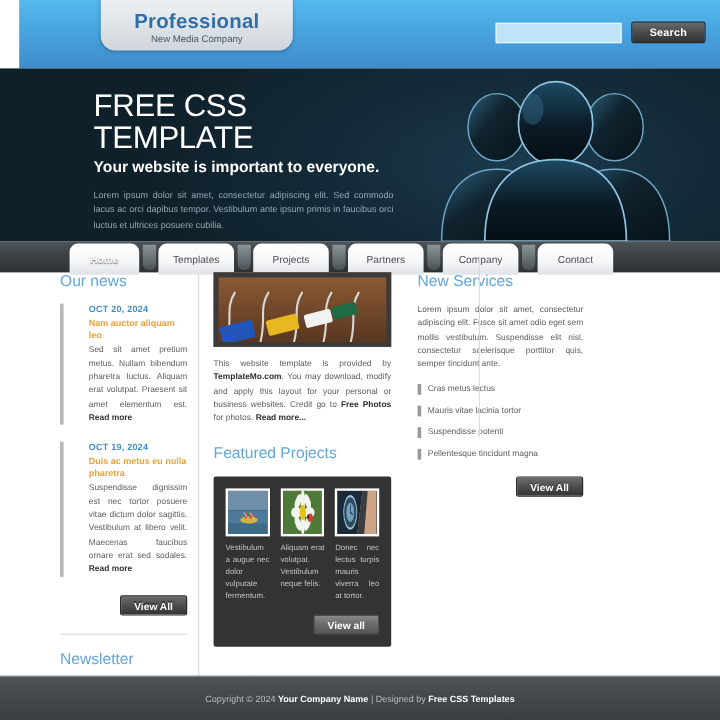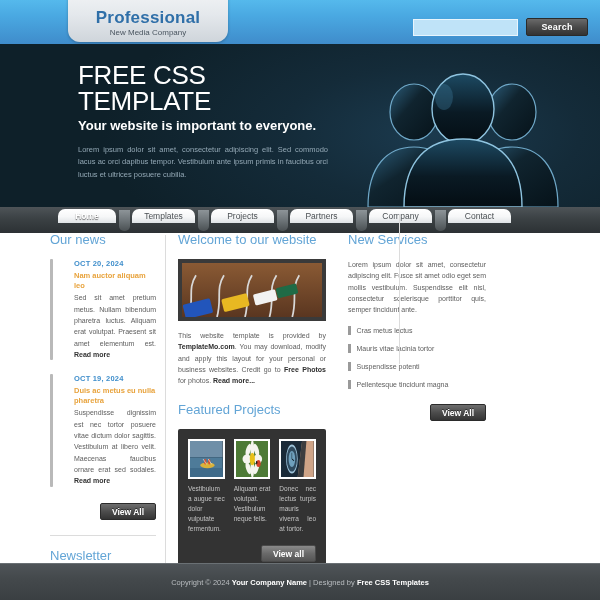--- a/index.html
+++ b/index.html
@@ -6,23 +6,24 @@
   html, body { margin:0; padding:0; }
   body {
     width:600px; height:600px; overflow:hidden;
     font-family:"Liberation Sans", sans-serif;
     background:#ffffff;
     -webkit-font-smoothing:antialiased;
   }
 
   
   .header {
-    position:relative; height:44px;
+    position:relative; height:57px;
     background:linear-gradient(to bottom,#55b9ec 0%,#4aa9e2 35%,#3f8ccb 100%);
     overflow:hidden;
+    margin-left:16px;
   }
   .logo-plate {
     position:absolute; left:68px; top:-10px;
     width:160px; height:52px;
     background:linear-gradient(to bottom,#f2f4f6 0%,#e4e8ec 48%,#cfd5db 100%);
     border-bottom-left-radius:12px; border-bottom-right-radius:12px;
     box-shadow:0 1px 3px rgba(0,0,0,.25);
     display:flex; flex-direction:column; align-items:center; justify-content:flex-end;
     padding-bottom:5px;
   }
@@ -47,21 +48,21 @@
     width:62px; height:18px;
     background:linear-gradient(to bottom,#6a6a6a 0%,#4a4a4a 50%,#333333 100%);
     border:1px solid #2a2a2a; border-radius:2px;
     color:#ffffff; font-size:9px; font-weight:bold; cursor:pointer;
     font-family:"Liberation Sans", sans-serif;
     letter-spacing:.2px;
   }
 
   
   .hero {
-    position:relative; height:163px;
+    position:relative; height:144px;
     background:radial-gradient(ellipse 330px 150px at 72% 55%, #1b3a4e 0%, #142b39 45%, #0e2029 100%);
     overflow:hidden;
     padding-left:39px;
   }
   .hero-inner { position:absolute; left:78px; top:18px; width:260px; z-index:3;}
   .hero-h1 {
     font-size:26px; color:#ffffff; font-weight:normal;
     margin:0; line-height:1; letter-spacing:-.3px;
   }
   .hero-h2 {
@@ -76,21 +77,21 @@
   
   .silho { position:absolute; right:6px; bottom:0; width:250px; height:140px; z-index:2;}
 
   
   .navbar {
     height:26px; position:relative;
     background:linear-gradient(to bottom,#4e5458 0%,#3b4144 45%,#2c3134 100%);
     display:flex; align-items:flex-start; padding-left:58px;
   }
   .tab {
-    height:14px; margin-top:2px; min-width:63px; padding:0 8px;
+    height:26px; margin-top:2px; min-width:63px; padding:0 8px;
     display:flex; align-items:center; justify-content:center;
     font-size:8.5px; color:#4a4f53; cursor:pointer;
     background:linear-gradient(to bottom,#ffffff 0%,#f6f7f8 55%,#dfe3e6 100%);
     border-top-left-radius:7px; border-top-right-radius:7px;
     position:relative; margin-right:16px;
   }
   .tab.active {
     background:linear-gradient(to bottom,#1e4258 0%,#17real 0%,#173a4e 55%,#10293a 100%);
     color:#ffffff; font-weight:bold; min-width:58px;
     text-shadow:0 1px 1px rgba(0,0,0,.6);
@@ -297,21 +298,20 @@
 
     <h3 class="sec">Newsletter</h3>
     <p class="news-p">Please enter your email address to subscribe our newsletter</p>
     <input class="nl-input" type="text" placeholder="" style="">
     
 
     
   </div>
 
   <div class="col-mid">
-    <h3 class="sec">Welcome to our website</h3>
 
     <div class="photo-frame">
       <svg viewBox="0 0 160 62" preserveAspectRatio="none" style="width:100%;height:100%">
         <defs>
             <linearGradient id="wood" x1="0" y1="0" x2="0" y2="1">
           <stop offset="0%" stop-color="#8a5a34"></stop>
               <stop offset="100%" stop-color="#5a3620"></stop>
         </linearGradient>
           </defs>
         <rect width="160" height="62" fill="url(#wood)"></rect>

